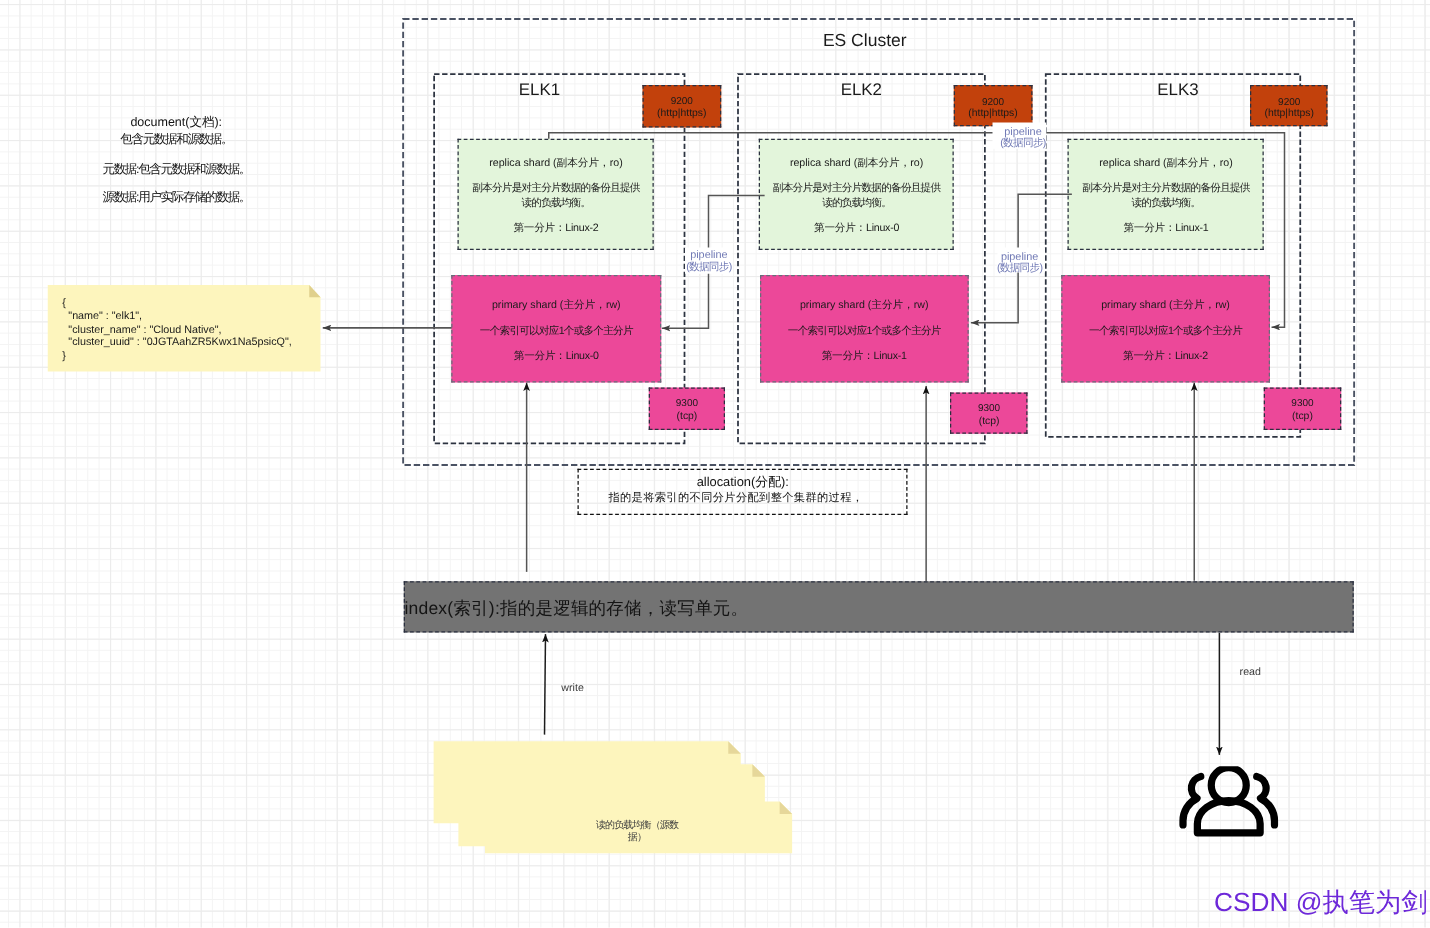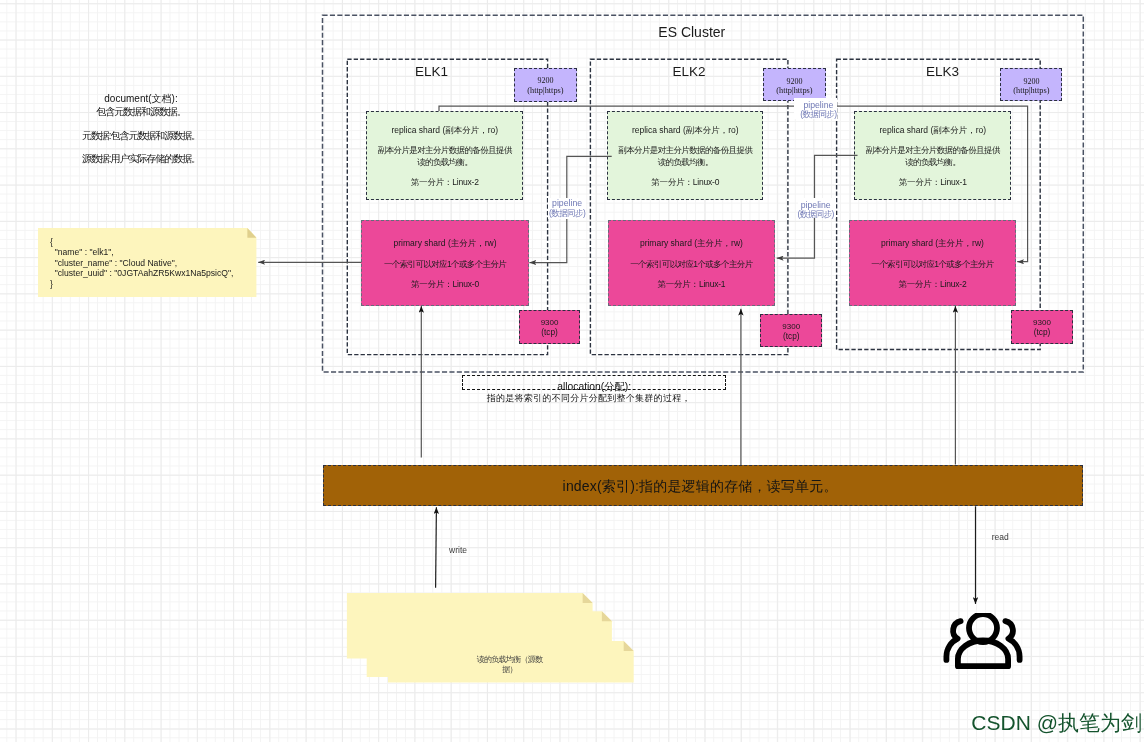--- a/index.html
+++ b/index.html
@@ -69,21 +69,21 @@
   .primary .p-title{top:16.8px;}
   .primary .p-desc{top:37.8px;}
   .primary .p-shard{top:58.3px;}
 
   
   .port{box-sizing:border-box;text-align:center;color:#1a1a1a;
     border:1.4px dashed #2b3040;}
   .port>div{position:absolute;left:0;right:0;line-height:9.7px;}
   .port .pn{font-size:8px;top:7.4px;}
   .port .pp{font-size:8.3px;top:17.1px;}
-  .http{background:#c4b5fd;font-family:Liberation Serif, serif;}
+  .http{background:#c2410c;}
   .tcp{background:#ec4899;}
   #elk1-http{left:514.1px;top:67.9px;width:62.7px;height:33.8px;}
   #elk2-http{left:763.3px;top:68.3px;width:62.3px;height:33px;}
   #elk3-http{left:1000.4px;top:68.2px;width:62px;height:33px;}
   #elk1-tcp{left:518.6px;top:310px;width:61.9px;height:33.6px;}
   #elk2-tcp{left:760.1px;top:313.6px;width:62.3px;height:33.9px;}
   #elk3-tcp{left:1011.2px;top:310px;width:61.6px;height:33.6px;}
 
   
   .pipe-lbl{text-align:center;color:#6f78b4;width:80px;height:19px;}
@@ -92,48 +92,48 @@
   .pipe-lbl .pl1{font-size:8.7px;top:0;}
   .pipe-lbl .pl2{font-size:8.5px;letter-spacing:-0.55px;top:9.4px;}
   #pipe1{left:527.1px;top:199.3px;}
   #pipe2{left:775.7px;top:200.9px;}
   #pipe3{left:778.4px;top:101.1px;}
   #pipe1 .mask{left:21.1px;top:-1.7px;width:37.6px;height:20.9px;}
   #pipe2 .mask{left:22.4px;top:-3.4px;width:37.6px;height:20.9px;}
   #pipe3 .mask{left:16px;top:-3px;width:42.9px;height:20.5px;}
 
   
-  .alloc-note{left:462.2px;top:374.6px;width:264.1px;height:15px;
+  .alloc-note{left:462.2px;top:374.6px;width:264.1px;height:37px;
     border:1.3px dashed #111;box-sizing:border-box;text-align:center;color:#111;}
   .alloc-note>div{position:absolute;left:0;right:0;line-height:11.9px;}
   .alloc-note .al1{font-size:10.3px;top:2.3px;}
   .alloc-note .al2{font-size:9px;letter-spacing:0.27px;top:17.5px;margin-right:11px;}
   .alloc-note .al1{margin-top:3px;}
 
   
-  .index-bar{left:322.5px;top:465.1px;width:760.8px;height:41.2px;background:#a16207;
-    border:1.4px dashed #2b3040;box-sizing:border-box;text-align:center;}
+  .index-bar{left:322.5px;top:465.1px;width:760.8px;height:41.2px;background:#737373;
+    border:1.4px dashed #2b3040;box-sizing:border-box;}
   .index-bar>span{position:absolute;left:0;right:0;top:12.4px;
     font-size:14px;line-height:16.5px;letter-spacing:0.18px;color:#141414;margin-right:5.6px;}
 
   
   .flow-lbl{font-size:8.5px;line-height:10px;color:#3a3a3a;white-space:nowrap;}
   #write-lbl{left:401.1px;top:545.1px;margin-left:48px;}
   #read-lbl{left:991.7px;top:532.2px;}
 
   
   .docs-stack{left:346px;top:592px;width:292px;height:92px;}
   .docs-lbl{position:absolute;left:123.6px;top:62.5px;width:80px;text-align:center;
     font-size:8px;letter-spacing:-0.7px;line-height:10px;color:#3d3d3d;}
 
   
   .users-icon{left:943.4px;top:612.5px;width:80px;height:58px;}
 
   
-  .watermark{left:971.3px;top:711.8px;font-size:21px;line-height:21px;color:#14532d;white-space:nowrap;}
+  .watermark{left:971.3px;top:711.8px;font-size:21px;line-height:21px;color:#6d28d9;white-space:nowrap;}
 </style>
 </head>
 <body>
 
 <div id="grid"></div>
 
 <svg id="outlines" width="1144" height="742">
   <rect x="322.5" y="15.2" width="760.8" height="356.8" fill="none" stroke="#4a5263" stroke-width="1.5" stroke-dasharray="5.1 2.3"></rect>
   <rect x="347.3" y="59.2" width="200.3" height="295.4" fill="none" stroke="#2c3340" stroke-width="1.4" stroke-dasharray="4.3 2.1"></rect>
   <rect x="590.4" y="59.2" width="197.5" height="295.4" fill="none" stroke="#2c3340" stroke-width="1.4" stroke-dasharray="4.3 2.1"></rect>

